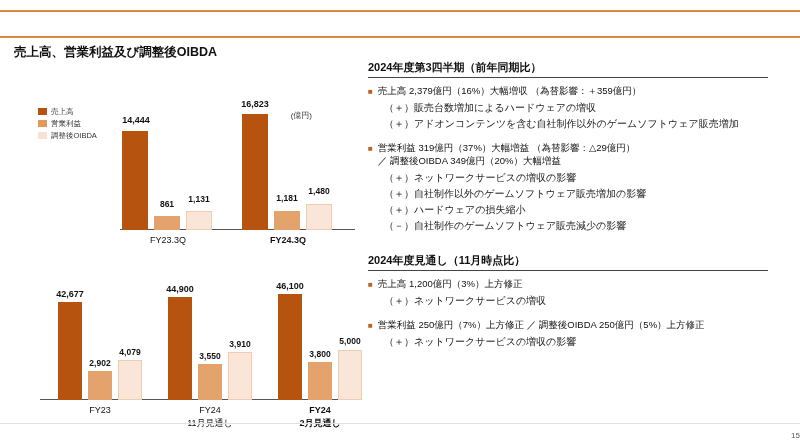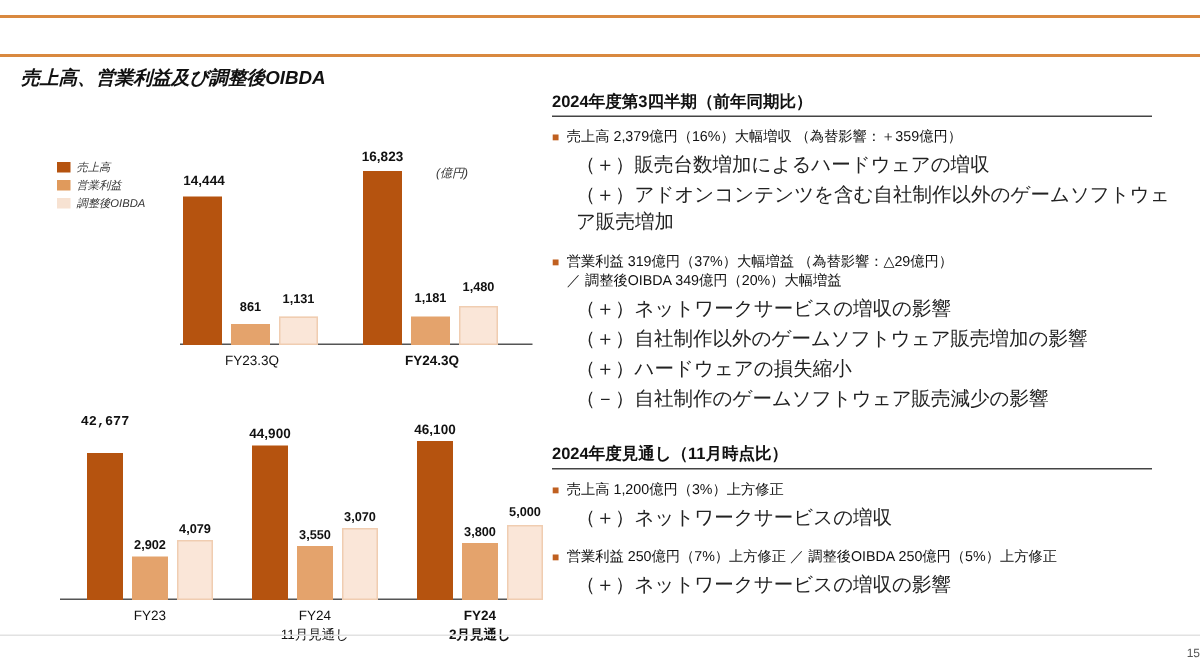--- a/index.html
+++ b/index.html
@@ -4,21 +4,21 @@
 <style>
   html,body{margin:0;padding:0;}
   body{width:800px;height:446px;background:#ffffff;font-family:"Liberation Sans","DejaVu Sans",sans-serif;color:#1a1a1a;overflow:hidden;position:relative;}
   .page{position:relative;width:800px;height:446px;}
 
   
   .title-bar{position:absolute;left:0;top:10px;width:800px;height:28px;border-top:2px solid #d9893f;border-bottom:2px solid #d9893f;box-sizing:border-box;}
   .title-text{position:absolute;left:14px;top:13px;font-size:15px;font-weight:bold;letter-spacing:0.5px;color:#111;}
 
   
-  .left{position:absolute;left:14px;top:44px;width:340px;height:390px;font-style:italic;}
+  .left{position:absolute;left:14px;top:44px;width:340px;height:390px;}
   .section-title{font-size:12.5px;font-weight:bold;color:#111;}
   .unit{position:absolute;right:42px;top:66px;font-size:8px;color:#333;}
 
   .legend{position:absolute;left:24px;top:62px;font-size:7.5px;line-height:11px;color:#333;}
   .legend div{display:flex;align-items:center;margin-bottom:1px;}
   .sw{width:9px;height:7px;margin-right:4px;display:inline-block;}
   .sw1{background:#b5530f;}
   .sw2{background:#e09a5c;}
   .sw3{background:#f7e2d2;}
 
@@ -32,21 +32,21 @@
   .vlabel{position:absolute;font-size:9px;font-weight:bold;color:#111;text-align:center;white-space:nowrap;}
   .vlabel.sm{font-size:8.5px;font-weight:bold;}
   .xlabel{position:absolute;font-size:9px;color:#111;text-align:center;white-space:nowrap;}
   .xlabel.bold{font-weight:bold;text-align:center;}
 
   
   .right{position:absolute;left:368px;top:60px;width:420px;}
   .blk-title{font-size:11px;font-weight:bold;color:#111;border-bottom:1px solid #444;padding-bottom:2px;margin-bottom:7px;width:400px;}
   .l1{font-size:9.5px;color:#111;margin:0 0 3px 0;display:flex;align-items:flex-start;}
   .l1 .mk{color:#c06020;margin-right:5px;font-size:8px;line-height:13px;}
-  .l2{font-size:13px;color:#222;margin:0 0 2px 16px;}
+  .l2{font-size:10px;color:#222;margin:0 0 2px 16px;}
   .gap{height:9px;}
   .blk2{margin-top:20px;}
 
   .pagenum{position:absolute;right:0;bottom:6px;font-size:8px;color:#555;}
   .footer-line{position:absolute;left:0;bottom:22px;width:800px;height:1px;background:#e2e2e2;}
 </style>
 </head>
 <body>
 
 <div class="page">
@@ -90,33 +90,33 @@
     <div class="vlabel sm" style="left:145px;top:118px;width:44px;">1,181</div>
     <div class="bar c3" style="left:186px;width:26px;height:26px;"></div>
     <div class="vlabel sm" style="left:177px;top:111px;width:44px;">1,480</div>
     <div class="xlabel bold" style="left:126px;top:160px;width:84px;">FY24.3Q</div>
   </div>
 
   <div class="chart" style="left:40px;top:265px;width:315px;height:135px;">
     <div class="axis" style="left:0;bottom:0;width:315px;height:1px;"></div>
 
     <div class="bar c1" style="left:18px;width:24px;height:98px;"></div>
-    <div class="vlabel" style="left:7px;top:11px;width:46px;font-family:Liberation Mono, monospace;">42,677</div>
+    <div class="vlabel" style="left:7px;top:24px;width:46px;">42,677</div>
     <div class="bar c2" style="left:48px;width:24px;height:29px;"></div>
     <div class="vlabel sm" style="left:37px;top:93px;width:46px;">2,902</div>
     <div class="bar c3" style="left:78px;width:24px;height:40px;"></div>
     <div class="vlabel sm" style="left:67px;top:82px;width:46px;">4,079</div>
     <div class="xlabel" style="left:22px;top:140px;width:76px;">FY23</div>
 
     <div class="bar c1" style="left:128px;width:24px;height:103px;"></div>
     <div class="vlabel" style="left:117px;top:19px;width:46px;">44,900</div>
     <div class="bar c2" style="left:158px;width:24px;height:36px;"></div>
     <div class="vlabel sm" style="left:147px;top:86px;width:46px;">3,550</div>
     <div class="bar c3" style="left:188px;width:24px;height:48px;"></div>
-    <div class="vlabel sm" style="left:177px;top:74px;width:46px;">3,070</div>
+    <div class="vlabel sm" style="left:177px;top:74px;width:46px;">3,910</div>
     <div class="xlabel" style="left:132px;top:140px;width:76px;">FY24</div>
     <div class="xlabel" style="left:132px;top:152px;width:76px;">11月見通し</div>
 
     <div class="bar c1" style="left:238px;width:24px;height:106px;"></div>
     <div class="vlabel" style="left:227px;top:16px;width:46px;">46,100</div>
     <div class="bar c2" style="left:268px;width:24px;height:38px;"></div>
     <div class="vlabel sm" style="left:257px;top:84px;width:46px;">3,800</div>
     <div class="bar c3" style="left:298px;width:24px;height:50px;"></div>
     <div class="vlabel sm" style="left:287px;top:71px;width:46px;">5,000</div>
     <div class="xlabel bold" style="left:242px;top:140px;width:76px;">FY24</div>

